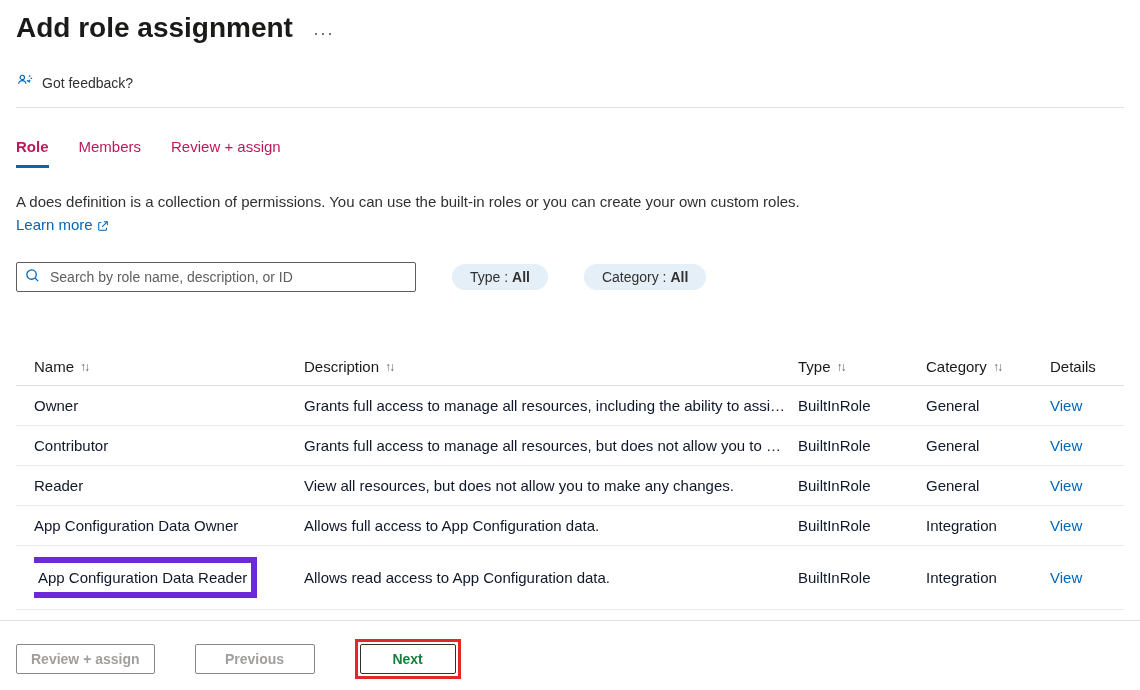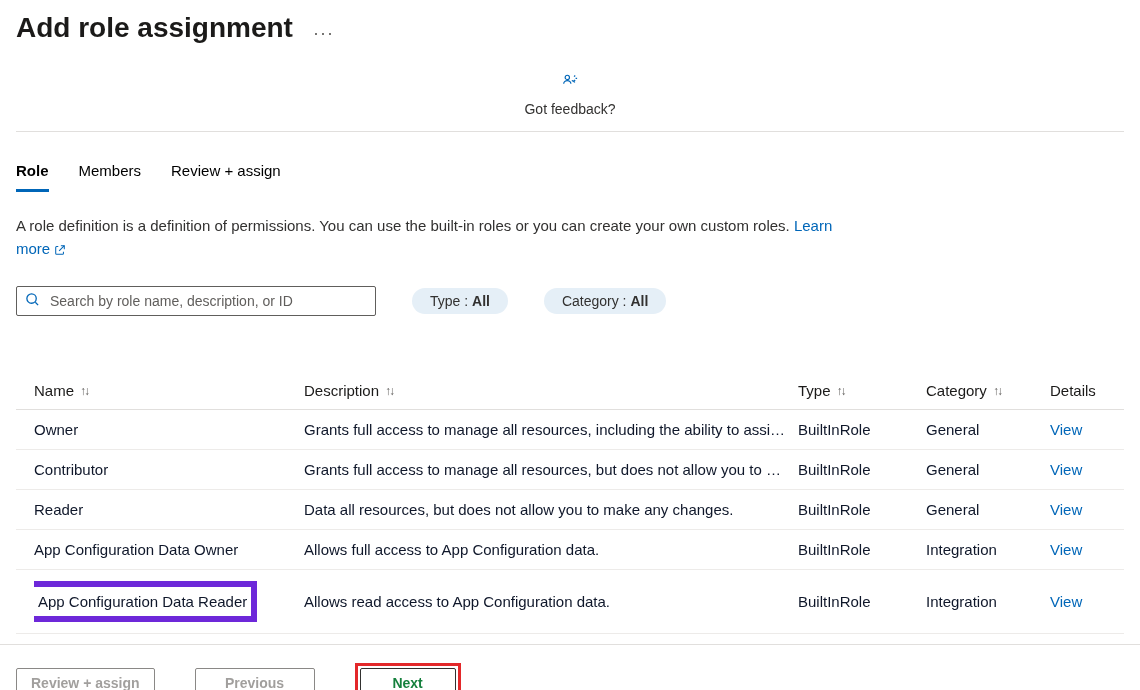--- a/index.html
+++ b/index.html
@@ -32,33 +32,32 @@
     letter-spacing: 1px;
     cursor: pointer;
   }
   .feedback-row {
     display: flex;
     align-items: center;
     gap: 8px;
     padding-bottom: 14px;
     border-bottom: 1px solid #e1dfdd;
     margin-bottom: 26px;
-    flex-direction: column;
   }
   .feedback-icon svg { width: 18px; height: 18px; }
   .feedback-text { color: #323130; font-size: 14px; }
   .tabs {
     display: flex;
     gap: 30px;
     border-bottom: 1px solid transparent;
     margin-bottom: 22px;
   }
   .tab {
     font-size: 15px;
-    color: #000000;
+    color: #be185d;
     padding: 4px 0 10px 0;
     cursor: pointer;
     border-bottom: 3px solid transparent;
   }
   .tab.active {
     font-weight: 600;
     border-bottom: 3px solid #0066b8;
   }
   .description {
     font-size: 15px;
@@ -79,21 +78,21 @@
     gap: 36px;
     margin: 26px 0 18px 0;
   }
   .search-box {
     display: flex;
     align-items: center;
     gap: 8px;
     border: 1px solid #605e5c;
     border-radius: 2px;
     padding: 5px 8px;
-    width: 360px;
+    width: 400px;
   }
   .search-box input {
     border: none;
     outline: none;
     font-size: 14px;
     flex: 1;
     color: #323130;
   }
   .search-box input::placeholder { color: #605e5c; }
   .pill {
@@ -190,21 +189,21 @@
     <span class="feedback-text">Got feedback?</span>
   </div>
 
   <div class="tabs">
     <div class="tab active">Role</div>
     <div class="tab">Members</div>
     <div class="tab">Review + assign</div>
   </div>
 
   <div class="description">
-    <span>A role definition is a definition of permissions. You can use the built-in roles or you can create your own custom roles. </span><a class="learn-more">Learn more</a>
+    <span>A does definition is a collection of permissions. You can use the built-in roles or you can create your own custom roles. </span><a class="learn-more">Learn more</a>
     <span class="ext-link-icon">
       <svg width="12" height="12" viewBox="0 0 14 14" style="vertical-align:middle" fill="none" stroke="#0066b8" stroke-width="1.2">
         <path d="M5 3H3a1 1 0 0 0-1 1v7a1 1 0 0 0 1 1h7a1 1 0 0 0 1-1V9"></path>
         <path d="M8 2h4v4"></path>
           <path d="M12 2L6 8"></path>
       </svg>
     </span>
   </div>
 
   <div class="filter-row">
@@ -257,21 +256,21 @@
         </div>
         <div class="tr">
           <div class="td col-name">Contributor</div>
           <div class="td col-desc">Grants full access to manage all resources, but does not allow you to assign roles in Azure RBAC.</div>
           <div class="td col-type">BuiltInRole</div>
           <div class="td col-cat">General</div>
           <div class="td col-det view-link">View</div>
         </div>
         <div class="tr">
           <div class="td col-name">Reader</div>
-          <div class="td col-desc">Data all resources, but does not allow you to make any changes.</div>
+          <div class="td col-desc">View all resources, but does not allow you to make any changes.</div>
           <div class="td col-type">BuiltInRole</div>
           <div class="td col-cat">General</div>
           <div class="td col-det view-link">View</div>
         </div>
         <div class="tr">
           <div class="td col-name">App Configuration Data Owner</div>
           <div class="td col-desc">Allows full access to App Configuration data.</div>
           <div class="td col-type">BuiltInRole</div>
           <div class="td col-cat">Integration</div>
           <div class="td col-det view-link">View</div>

